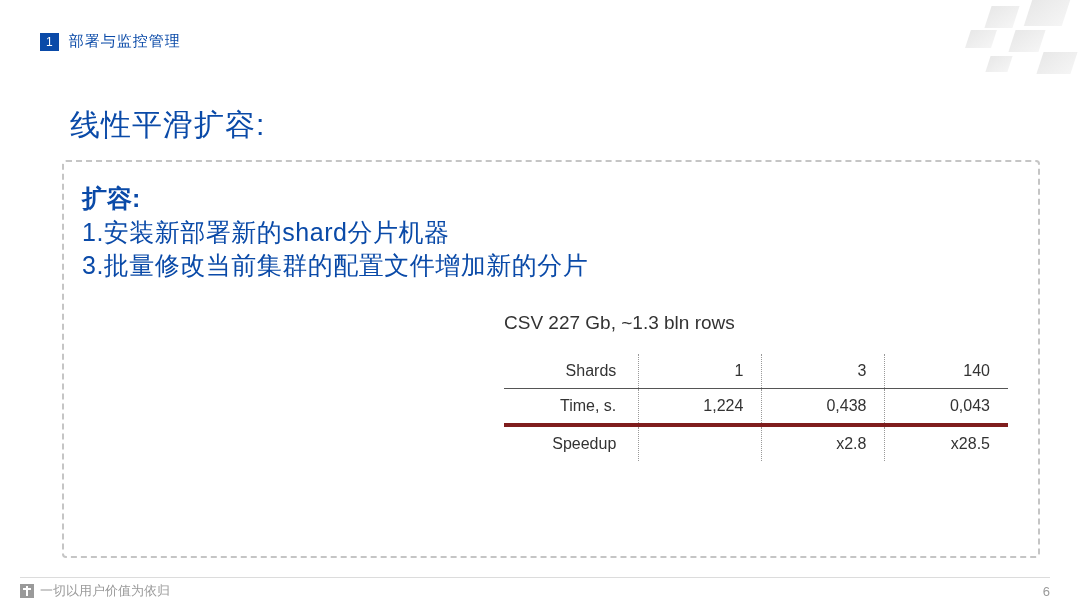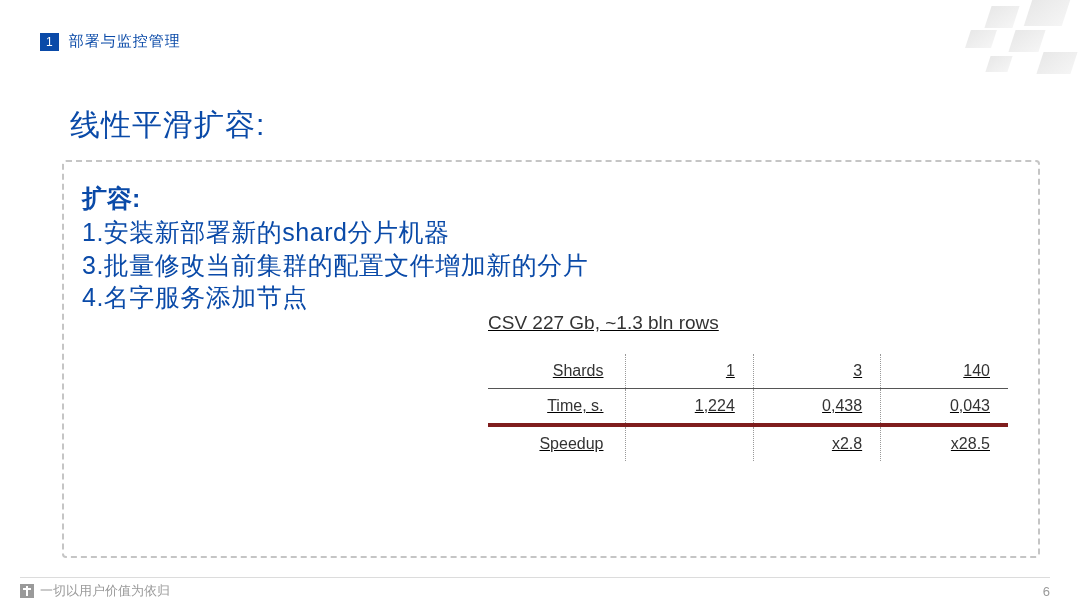--- a/index.html
+++ b/index.html
@@ -71,24 +71,23 @@
     }
     .steps-list {
       color: #0a4aa8;
       font-size: 25px;
       line-height: 1.3;
       font-weight: 400;
     }
     .steps-list div { letter-spacing: 0.5px; }
     .data-area {
       position: absolute;
-      left: 424px;
+      left: 440px;
       right: 30px;
       top: 150px;
-      text-decoration: underline;
     }
     .csv-line {
       font-size: 19px;
       color: #333;
       margin-bottom: 14px;
       font-family: "Segoe UI", Arial, sans-serif;
     }
     .sql-line {
       font-family: "Consolas", "Courier New", monospace;
       font-size: 20px;
@@ -166,21 +165,20 @@
   <span class="header-label">部署与监控管理</span>
 </div>
 
 <div class="title">线性平滑扩容:</div>
 
 <div class="content-box">
   <div class="section-title">扩容:</div>
   <div class="steps-list">
     <div>1.安装新部署新的shard分片机器</div>
     <div>3.批量修改当前集群的配置文件增加新的分片</div>
-    <div>4.名字服务添加节点</div>
   </div>
 
   <div class="data-area">
     <div class="csv-line">CSV 227 Gb, ~1.3 bln rows</div>
 
     <table class="perf-table">
       <tbody>
           <tr class="row-head">
         <td class="row-label">Shards</td>
         <td class="col-val">1</td>

